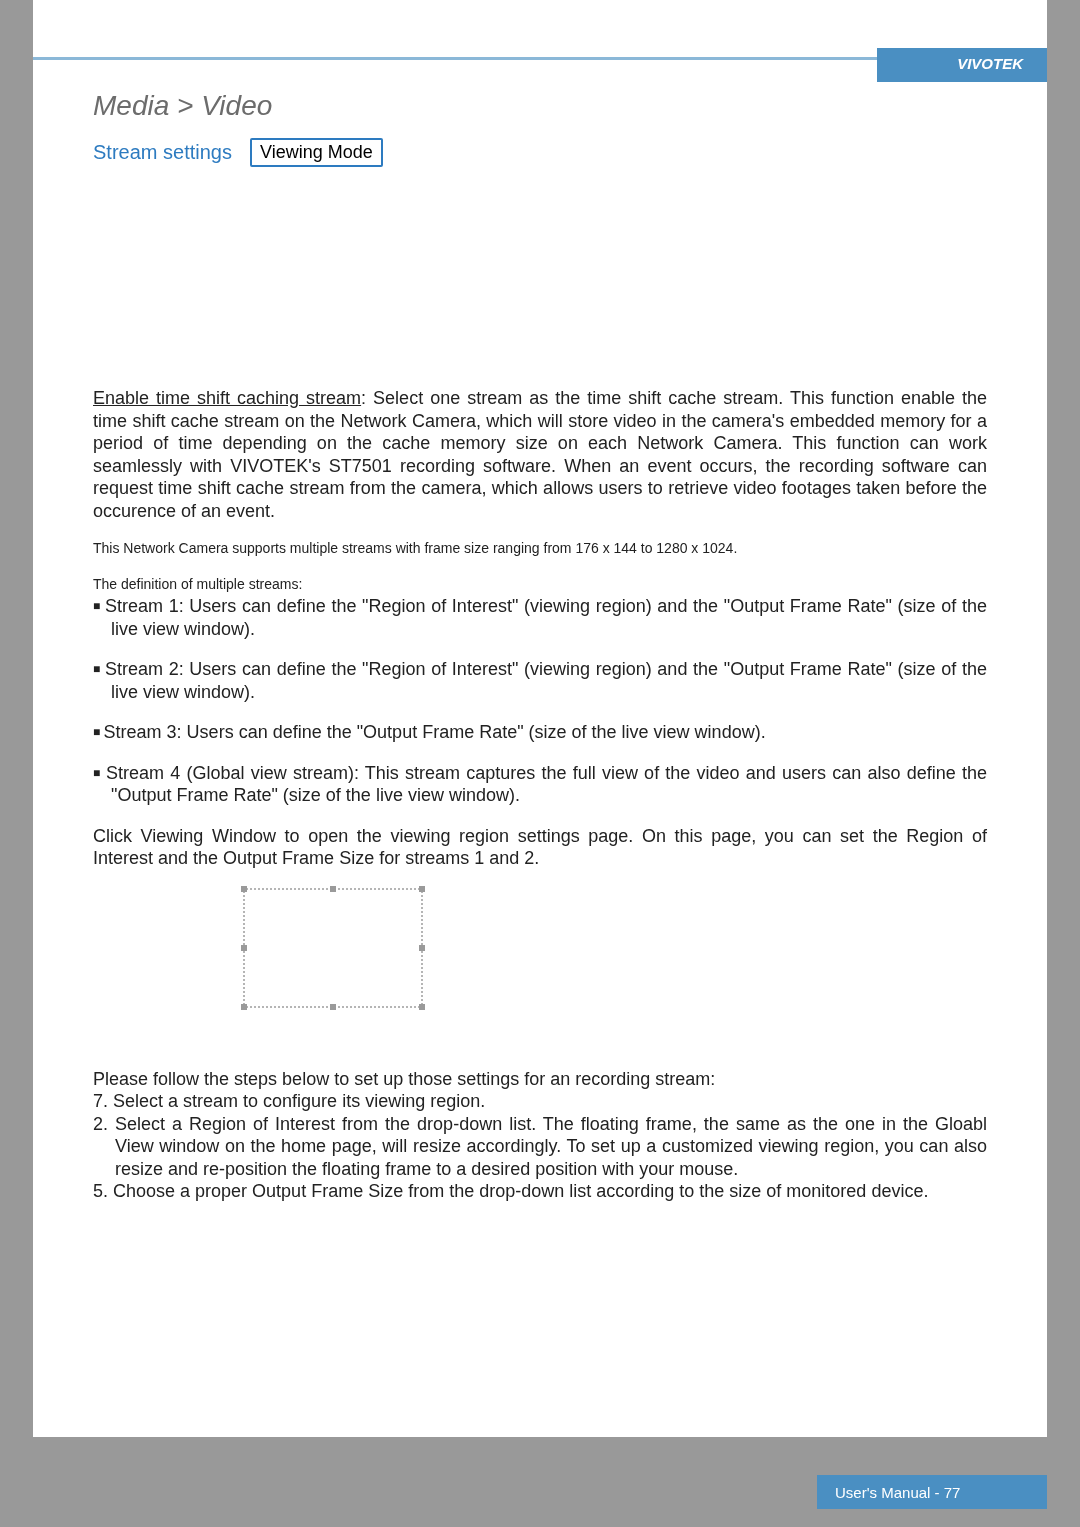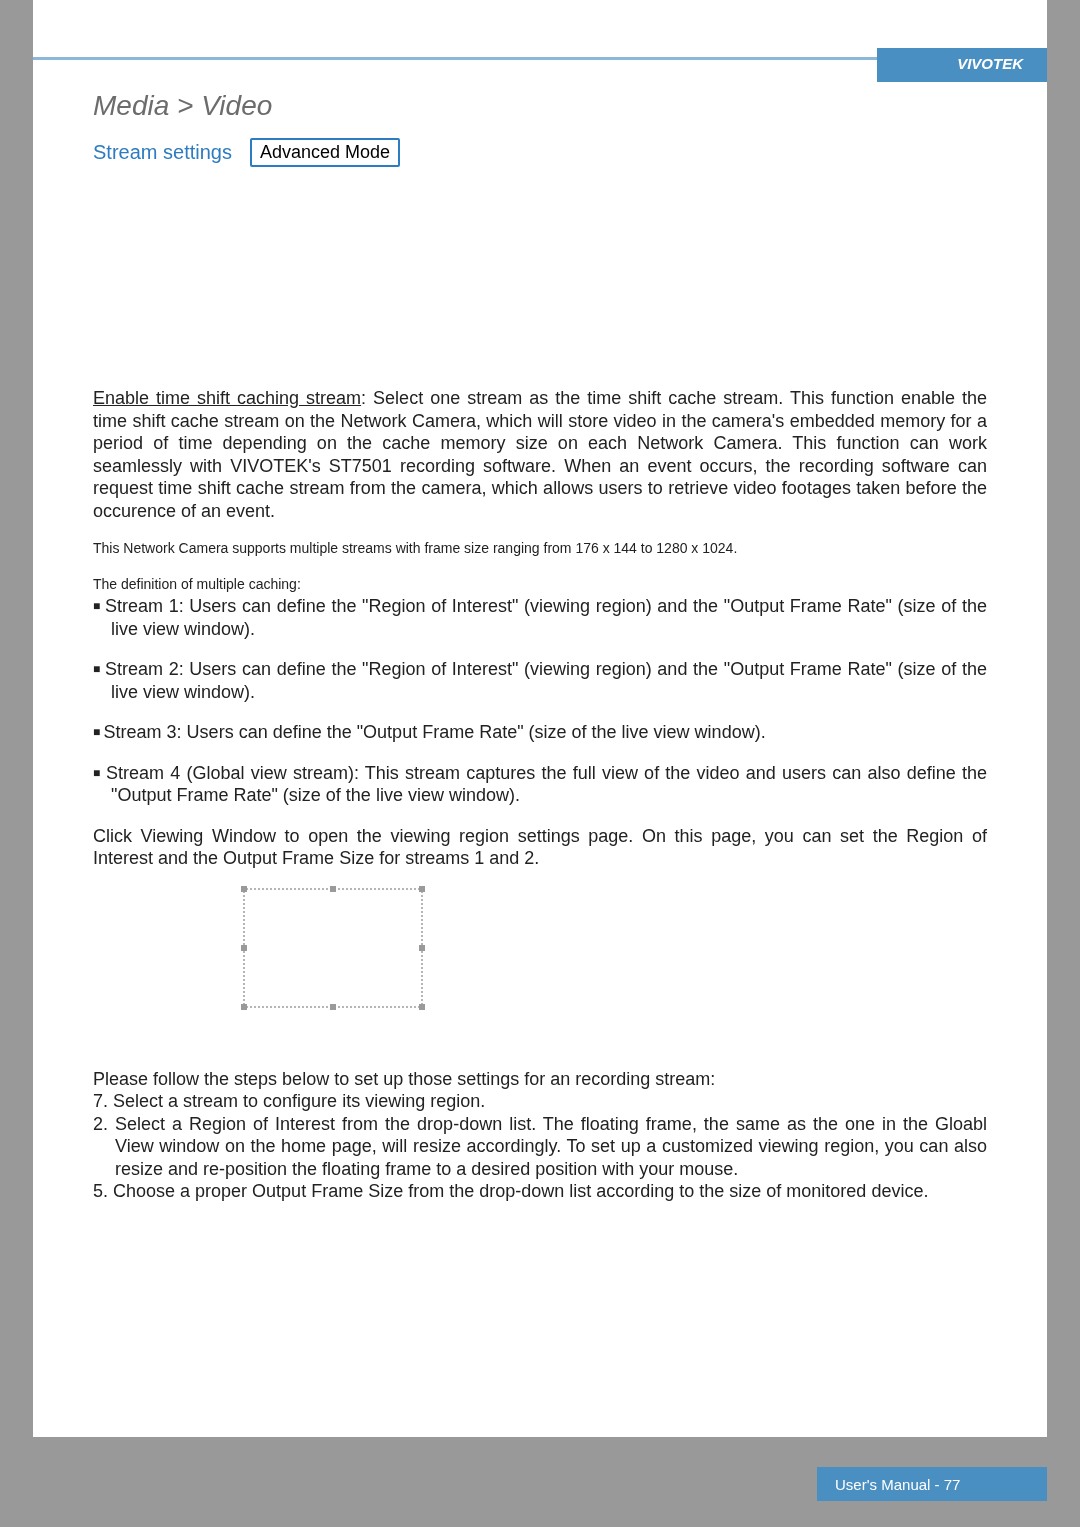--- a/index.html
+++ b/index.html
@@ -127,21 +127,21 @@
   .footer-bar {
     position: absolute;
     bottom: 0;
     left: 0;
     right: 0;
     height: 90px;
     background: #999999;
   }
   .footer-strip {
     position: absolute;
-    bottom: 26px;
+    bottom: 18px;
     right: 0;
     height: 34px;
     width: 230px;
     background: #4a8fc2;
     display: flex;
     align-items: center;
     justify-content: flex-start;
     padding-left: 18px;
   }
   .footer-text {
@@ -156,30 +156,30 @@
   <div class="header-bar">
     <div class="brand-strip"></div>
     <div class="brand-text">VIVOTEK</div>
   </div>
 
   <div class="content">
     <h1 class="title">Media &gt; Video</h1>
 
     <div class="subtitle-row">
       <span class="subtitle">Stream settings</span>
-      <span class="mode-pill">Advanced Mode</span>
+      <span class="mode-pill">Viewing Mode</span>
     </div>
 
     <p class="para">
       <span class="underline">Enable time shift caching stream</span><span>: Select one stream as the time shift cache stream. This function enable the time shift cache stream on the Network Camera, which will store video in the camera's embedded memory for a period of time depending on the cache memory size on each Network Camera. This function can work seamlessly with VIVOTEK's ST7501 recording software. When an event occurs, the recording software can request time shift cache stream from the camera, which allows users to retrieve video footages taken before the occurence of an event.</span>
     </p>
 
     <p class="para-single">This Network Camera supports multiple streams with frame size ranging from 176 x 144 to 1280 x 1024.</p>
 
-    <p class="para-single" style="margin-bottom:2px;">The definition of multiple caching:</p>
+    <p class="para-single" style="margin-bottom:2px;">The definition of multiple streams:</p>
 
     <p class="bullet"><span class="sq">■ </span><span>Stream 1: Users can define the "Region of Interest" (viewing region) and the "Output Frame Rate" (size of the live view window).</span></p>
     <p class="bullet"><span class="sq">■ </span><span>Stream 2: Users can define the "Region of Interest" (viewing region) and the "Output Frame Rate" (size of the live view window).</span></p>
     <p class="bullet"><span class="sq">■ </span><span>Stream 3: Users can define the "Output Frame Rate" (size of the live view window).</span></p>
     <p class="bullet"><span class="sq">■ </span><span>Stream 4 (Global view stream): This stream captures the full view of the video and users can also define the "Output Frame Rate" (size of the live view window).</span></p>
 
     <p class="para">Click Viewing Window to open the viewing region settings page. On this page, you can set the Region of Interest and the Output Frame Size for streams 1 and 2.</p>
 
     <div class="diagram">
       <div class="dash-h" style="top:0;left:3px;width:174px;"></div>

